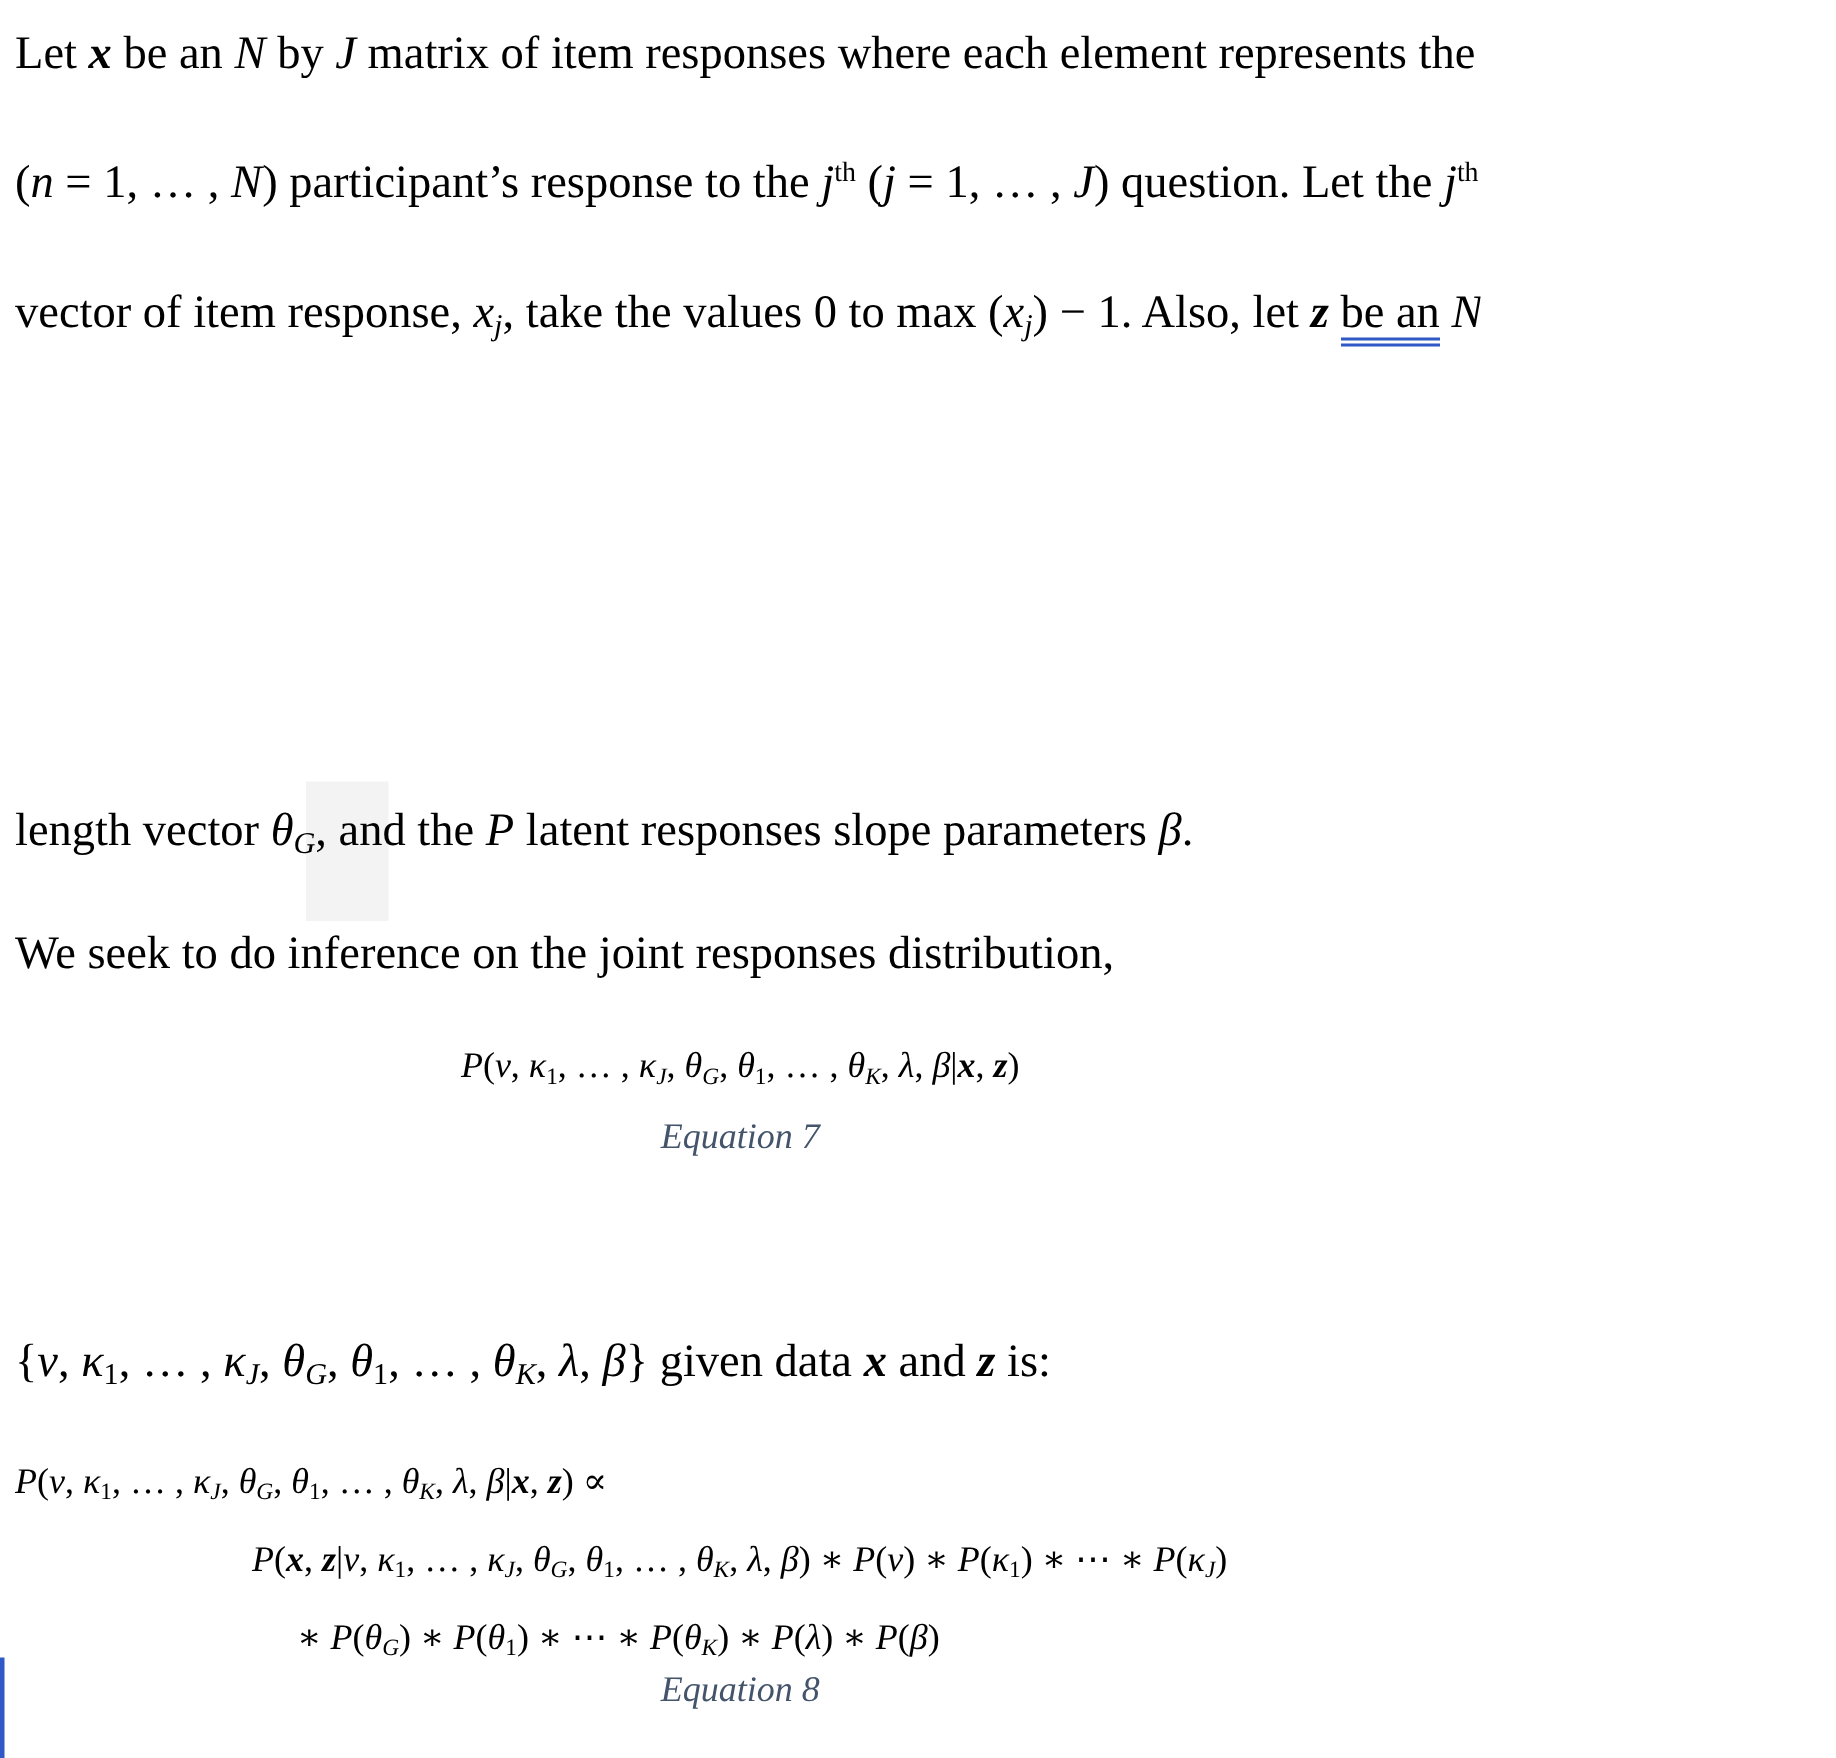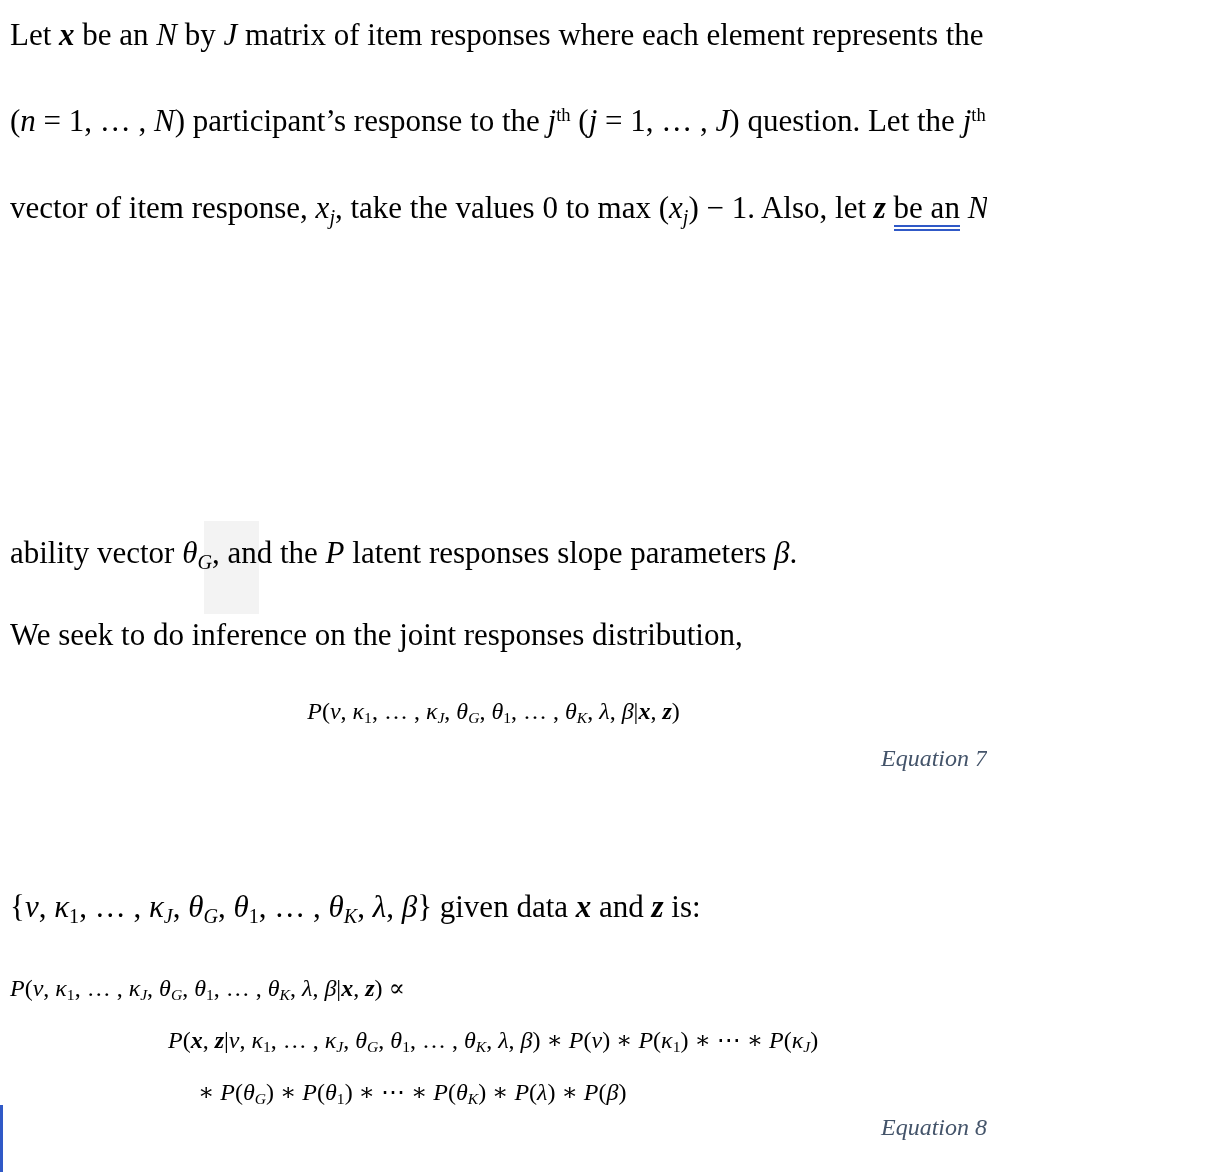--- a/index.html
+++ b/index.html
@@ -12,21 +12,21 @@
     overflow:hidden;
   }
   .line{
     position:absolute;left:10px;
     font-size:31px;line-height:1.35;
     white-space:nowrap;z-index:2;
   }
   .eq{font-size:24px;}
   .center{left:0;right:0;text-align:center;}
   .caption{
-    position:absolute;left:0;right:0;text-align:right;
+    position:absolute;left:0;right:0;text-align:center;
     font-style:italic;font-size:24px;line-height:1.2;
     color:var(--caption,#44546a);z-index:2;white-space:nowrap;
   }
   .s-r{font-style:normal;}
   .s-i{font-style:italic;}
   .s-b{font-style:italic;font-weight:bold;}
   .s-sub{font-style:italic;font-size:65%;line-height:1;vertical-align:-0.28em;}
   .s-subr{font-style:normal;font-size:65%;line-height:1;vertical-align:-0.28em;}
   .s-sup{font-style:normal;font-size:60%;line-height:1;vertical-align:0.55em;}
   .s-u{border-bottom:6px double var(--grammar_underline,#3059c7);padding-bottom:0;}
@@ -42,21 +42,21 @@
 </head>
 <body>
 
 <div id="doc">
 
   <div class="hl-rect"></div>
 
   <div class="line" style="top:14px"><span class="s-r">Let </span><span class="s-b">x</span><span class="s-r"> be an </span><span class="s-i">N</span><span class="s-r"> by </span><span class="s-i">J</span><span class="s-r"> matrix of item responses where each element represents the </span><span class="s-i">n</span><span class="s-sup">th</span></div>
   <div class="line" style="top:100px"><span class="s-r">(</span><span class="s-i">n</span><span class="s-r"> = 1, … , </span><span class="s-i">N</span><span class="s-r">) participant’s response to the </span><span class="s-i">j</span><span class="s-sup">th</span><span class="s-r"> (</span><span class="s-i">j</span><span class="s-r"> = 1, … , </span><span class="s-i">J</span><span class="s-r">) question. Let the </span><span class="s-i">j</span><span class="s-sup">th</span></div>
   <div class="line" style="top:187px"><span class="s-r">vector of item response, </span><span class="s-i">x</span><span class="s-sub">j</span><span class="s-r">, take the values 0 to max (</span><span class="s-i">x</span><span class="s-sub">j</span><span class="s-r">) − 1. Also, let </span><span class="s-b">z</span><span class="s-r"> </span><span class="s-u">be an</span><span class="s-r"> </span><span class="s-i">N</span></div>
-  <div class="line" style="top:532px"><span class="s-r">ability vector </span><span class="s-i">θ</span><span class="s-sub">G</span><span class="s-r">, and the </span><span class="s-i">P</span><span class="s-r"> latent responses slope parameters </span><span class="s-i">β</span><span class="s-r">.</span></div>
+  <div class="line" style="top:532px"><span class="s-r">length vector </span><span class="s-i">θ</span><span class="s-sub">G</span><span class="s-r">, and the </span><span class="s-i">P</span><span class="s-r"> latent responses slope parameters </span><span class="s-i">β</span><span class="s-r">.</span></div>
 
   <div class="line" style="top:614px"><span class="s-r">We seek to do inference on the joint responses distribution,</span></div>
 
   <div class="line eq center" style="top:695px"><span class="s-i">P</span><span class="s-r">(</span><span class="s-i">ν</span><span class="s-r">, </span><span class="s-i">κ</span><span class="s-subr">1</span><span class="s-r">, … , </span><span class="s-i">κ</span><span class="s-sub">J</span><span class="s-r">, </span><span class="s-i">θ</span><span class="s-sub">G</span><span class="s-r">, </span><span class="s-i">θ</span><span class="s-subr">1</span><span class="s-r">, … , </span><span class="s-i">θ</span><span class="s-sub">K</span><span class="s-r">, </span><span class="s-i">λ</span><span class="s-r">, </span><span class="s-i">β</span><span class="s-r">|</span><span class="s-b">x</span><span class="s-r">, </span><span class="s-b">z</span><span class="s-r">)</span></div>
   <div class="caption" style="top:744px">Equation 7</div>
 
   <div class="line" style="top:886px"><span class="s-r">{</span><span class="s-i">ν</span><span class="s-r">, </span><span class="s-i">κ</span><span class="s-subr">1</span><span class="s-r">, … , </span><span class="s-i">κ</span><span class="s-sub">J</span><span class="s-r">, </span><span class="s-i">θ</span><span class="s-sub">G</span><span class="s-r">, </span><span class="s-i">θ</span><span class="s-subr">1</span><span class="s-r">, … , </span><span class="s-i">θ</span><span class="s-sub">K</span><span class="s-r">, </span><span class="s-i">λ</span><span class="s-r">, </span><span class="s-i">β</span><span class="s-r">} given data </span><span class="s-b">x</span><span class="s-r"> and </span><span class="s-b">z</span><span class="s-r"> is:</span></div>
 
   <div class="line eq" style="top:972px;left:10px"><span class="s-i">P</span><span class="s-r">(</span><span class="s-i">ν</span><span class="s-r">, </span><span class="s-i">κ</span><span class="s-subr">1</span><span class="s-r">, … , </span><span class="s-i">κ</span><span class="s-sub">J</span><span class="s-r">, </span><span class="s-i">θ</span><span class="s-sub">G</span><span class="s-r">, </span><span class="s-i">θ</span><span class="s-subr">1</span><span class="s-r">, … , </span><span class="s-i">θ</span><span class="s-sub">K</span><span class="s-r">, </span><span class="s-i">λ</span><span class="s-r">, </span><span class="s-i">β</span><span class="s-r">|</span><span class="s-b">x</span><span class="s-r">, </span><span class="s-b">z</span><span class="s-r">) ∝</span></div>
   <div class="line eq" style="top:1024px;left:168px"><span class="s-i">P</span><span class="s-r">(</span><span class="s-b">x</span><span class="s-r">, </span><span class="s-b">z</span><span class="s-r">|</span><span class="s-i">ν</span><span class="s-r">, </span><span class="s-i">κ</span><span class="s-subr">1</span><span class="s-r">, … , </span><span class="s-i">κ</span><span class="s-sub">J</span><span class="s-r">, </span><span class="s-i">θ</span><span class="s-sub">G</span><span class="s-r">, </span><span class="s-i">θ</span><span class="s-subr">1</span><span class="s-r">, … , </span><span class="s-i">θ</span><span class="s-sub">K</span><span class="s-r">, </span><span class="s-i">λ</span><span class="s-r">, </span><span class="s-i">β</span><span class="s-r">) ∗ </span><span class="s-i">P</span><span class="s-r">(</span><span class="s-i">ν</span><span class="s-r">) ∗ </span><span class="s-i">P</span><span class="s-r">(</span><span class="s-i">κ</span><span class="s-subr">1</span><span class="s-r">) ∗ ⋯ ∗ </span><span class="s-i">P</span><span class="s-r">(</span><span class="s-i">κ</span><span class="s-sub">J</span><span class="s-r">)</span></div>

